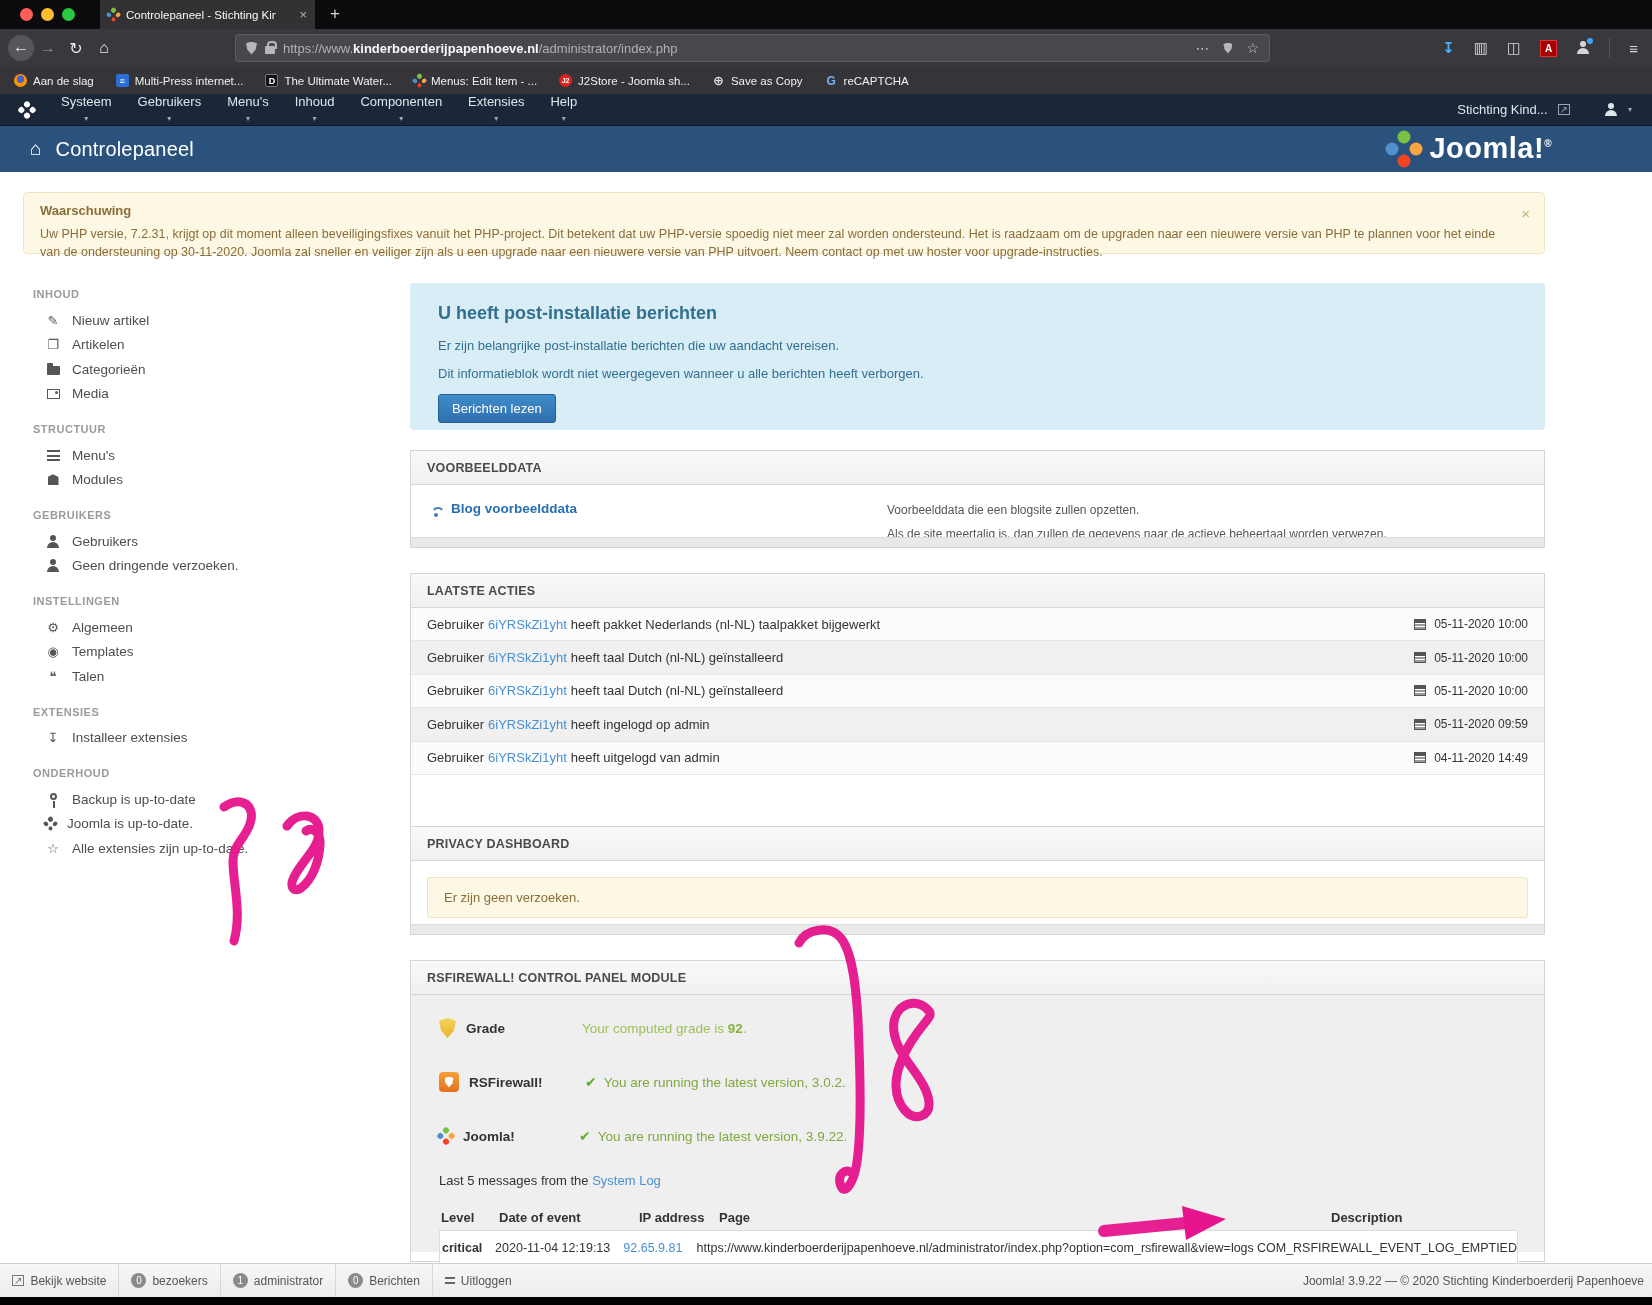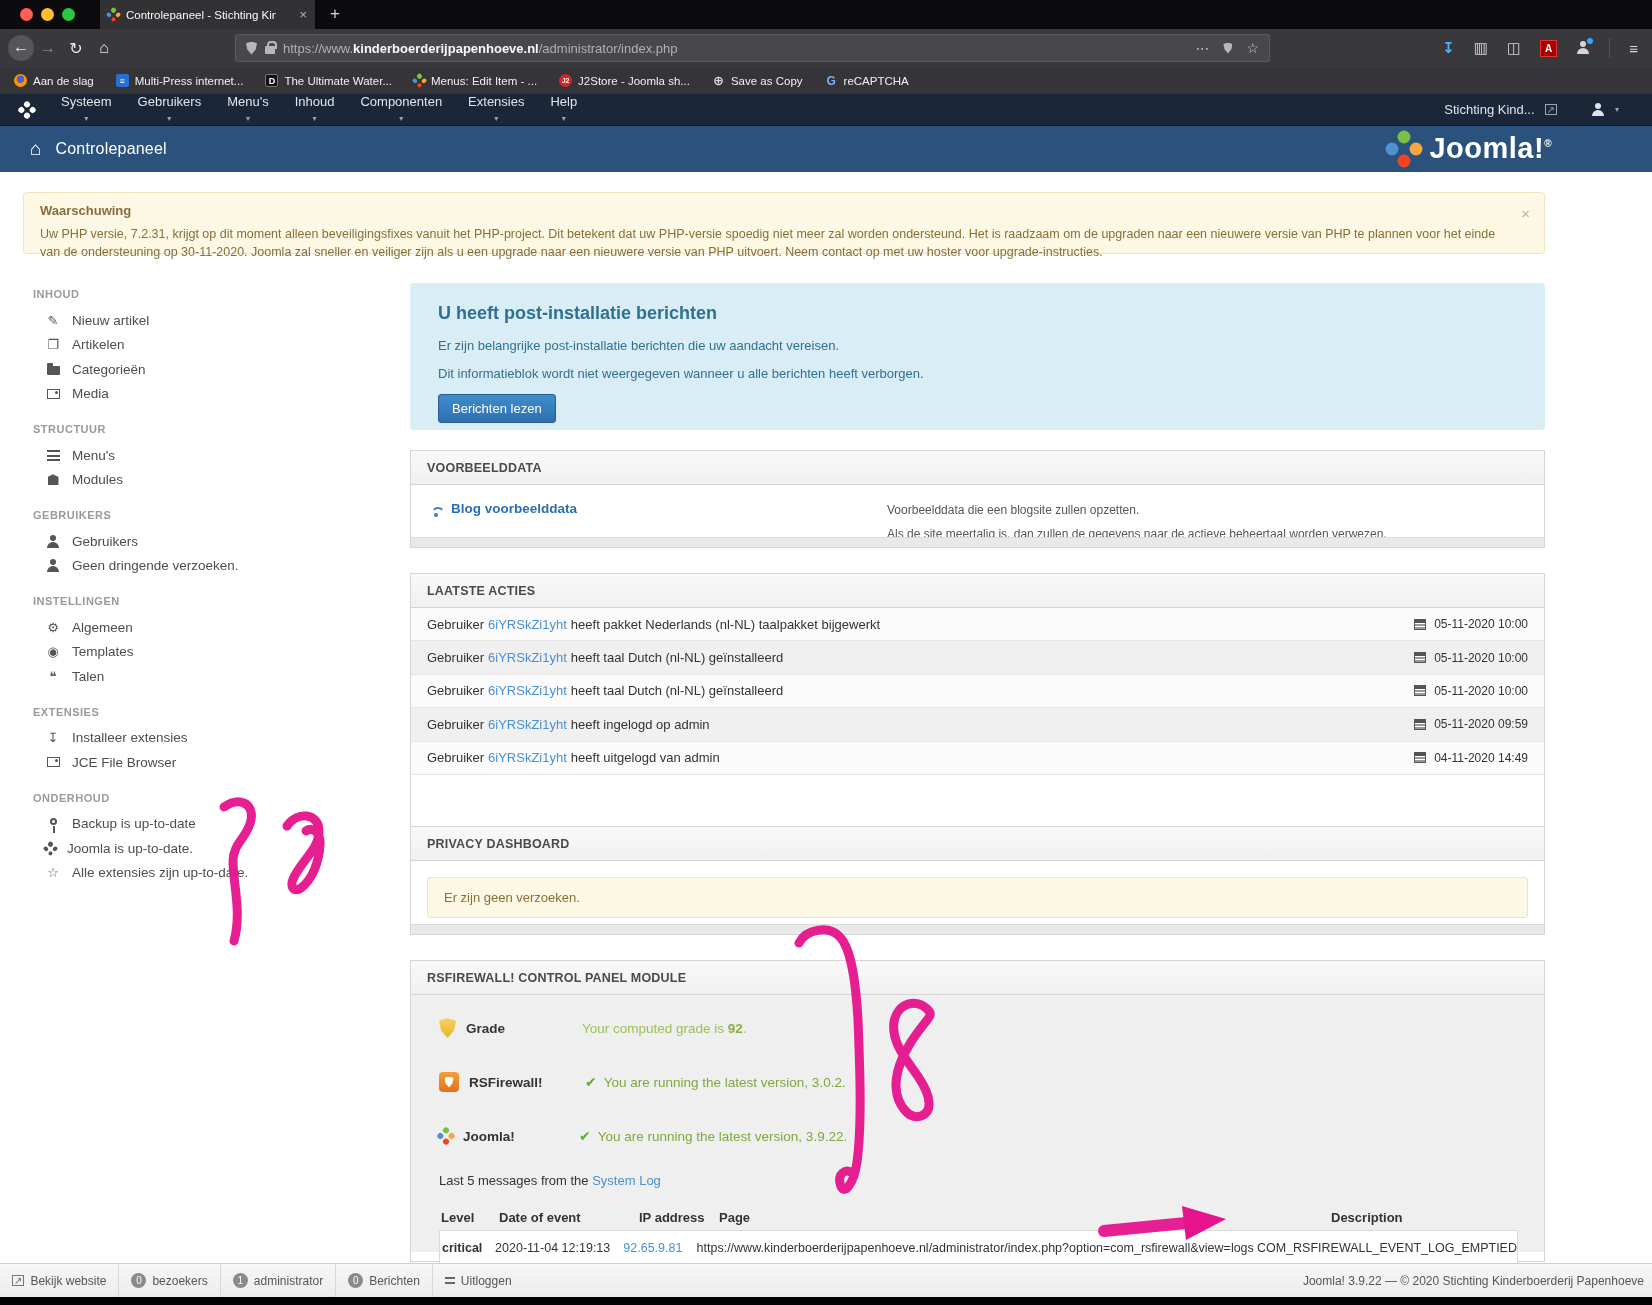--- a/index.html
+++ b/index.html
@@ -55,29 +55,29 @@
   .mj.white i { background:#fff !important; }
   .mj.gray i { background:#555 !important; width:5px; height:5px; }
   .mj.small { width:11px; height:11px; }
   .mj.small i { width:4.5px; height:4.5px; }
 
   
   .menubar { position:absolute; top:94px; left:0; width:100%; height:32px; background:#1b2738; border-bottom:1px solid #101722; display:flex; align-items:center; color:#dfe4ea; font-size:13px; }
   .menubar .logo { margin:0 14px 0 20px; }
   .mitem { padding:0 13px; display:flex; align-items:center; gap:5px; height:100%;flex-direction:column; }
   .caret { font-size:8px; color:#9aa6b5; }
-  .menubar .right { margin-left:auto; display:flex; align-items:center; gap:10px; margin-right:33px; }
+  .menubar .right { margin-left:auto; display:flex; align-items:center; gap:10px; margin-right:20px; }
   .ext-ico { font-size:10px; border:1px solid #9aa6b5; padding:0 1px; line-height:9px; color:#9aa6b5; }
   .person { position:relative; width:14px; height:13px; display:inline-block; }
   .person::before { content:""; position:absolute; left:4px; top:0; width:6px; height:6px; border-radius:50%; background:currentColor; }
   .person::after { content:""; position:absolute; left:1px; bottom:0; width:12px; height:6px; border-radius:6px 6px 0 0; background:currentColor; }
 
   .pageheader { position:absolute; top:126px; left:0; width:100%; height:46px; background:#2a527d; display:flex; align-items:center; color:#fff; }
   .pageheader .home { font-size:19px; margin:0 14px 0 30px; }
-  .pageheader .ptitle { font-size:16px; font-weight:normal; letter-spacing:.2px; }
+  .pageheader .ptitle { font-size:20px; font-weight:normal; letter-spacing:.2px; }
   .joomla-logo { position:absolute; right:100px; top:6px; display:flex; align-items:center; gap:10px; }
   .joomla-logo .mj { width:30px; height:30px; }
   .joomla-logo .mj i { width:13px; height:13px; }
   .joomla-logo .jtext { font-size:29px; color:#fff; font-weight:bold; letter-spacing:.5px; }
   .joomla-logo sup { font-size:10px; }
 
   
   .content { position:absolute; top:172px; left:0; width:100%; height:1091px; background:#fff; }
 
   .warnbox { position:absolute; left:23px; top:20px; width:1522px; height:62px; background:#fcf8e3; border:1px solid #f0e3c0; border-radius:4px; padding:10px 16px; color:#8a6d3b; }
@@ -375,26 +375,20 @@
       <div class="sb-item">
           <span class="sb-ico">❝</span>
           <span>Talen</span>
         </div>
 
       <div class="sb-head">EXTENSIES</div>
       <div class="sb-item">
           <span class="sb-ico">↧</span>
           <span>Installeer extensies</span>
         </div>
-      <div class="sb-item">
-          <span class="sb-ico">
-            <span class="imgico"></span>
-          </span>
-          <span>JCE File Browser</span>
-        </div>
 
       <div class="sb-head">ONDERHOUD</div>
       <div class="sb-item">
           <span class="sb-ico">
             <span class="keyico"></span>
           </span>
           <span>Backup is up-to-date</span>
         </div>
       <div class="sb-item">
           <span class="sb-ico mj gray small" style="transform:rotate(45deg)">

